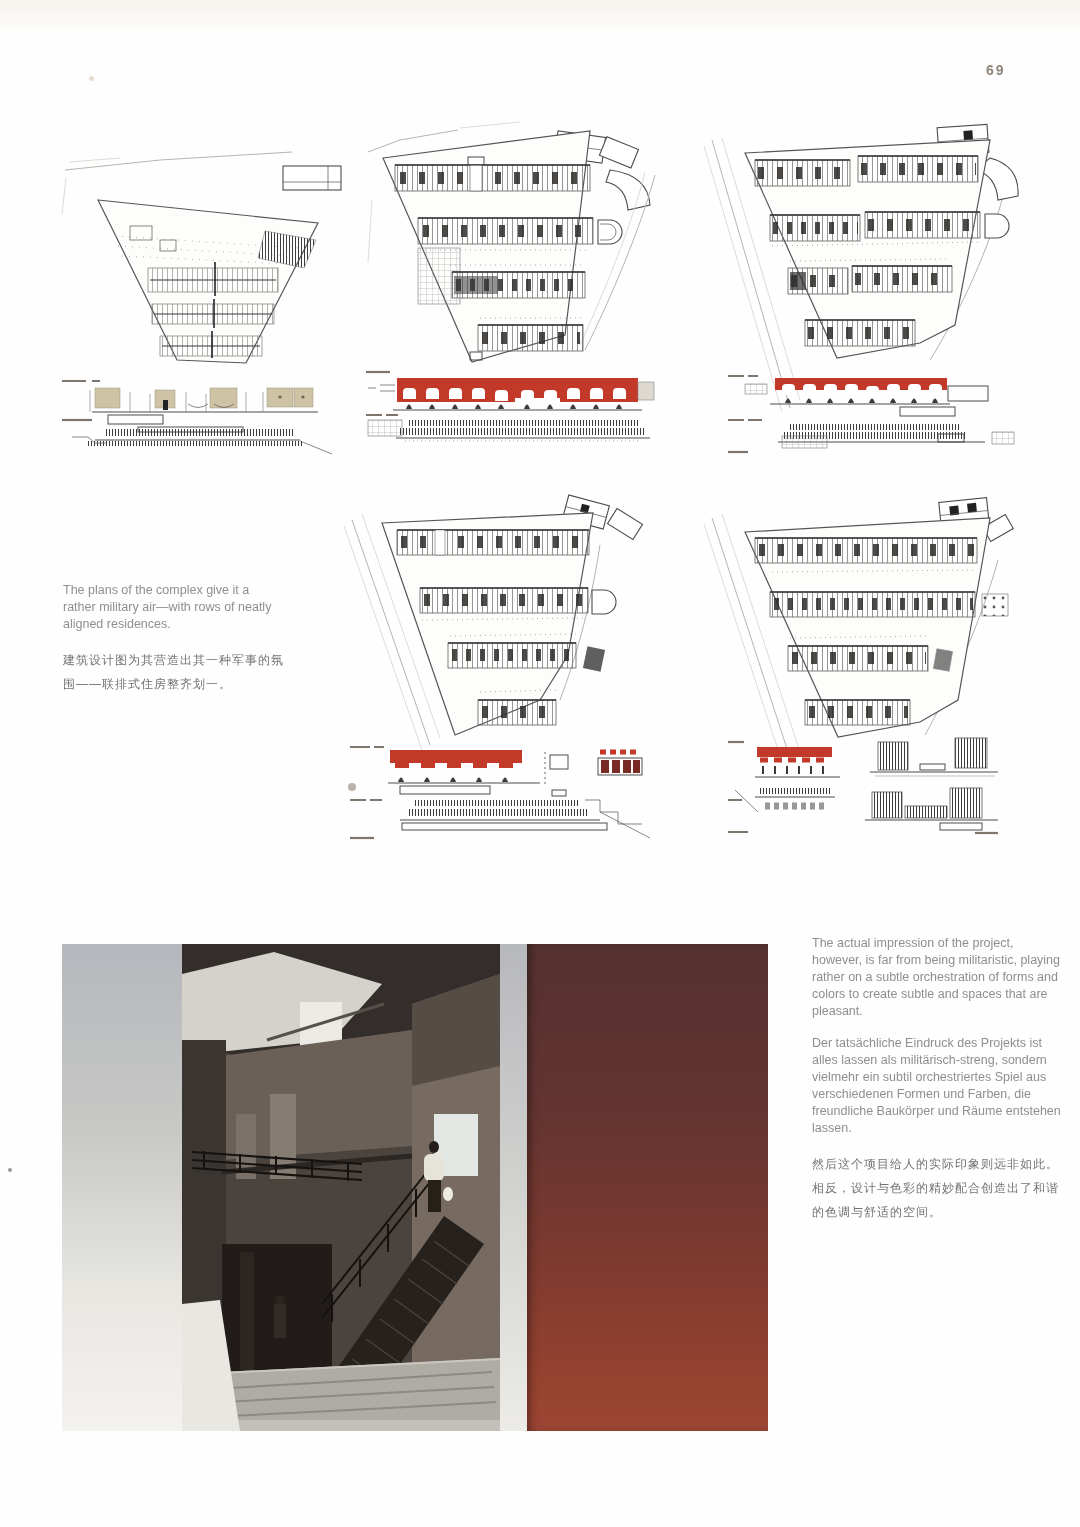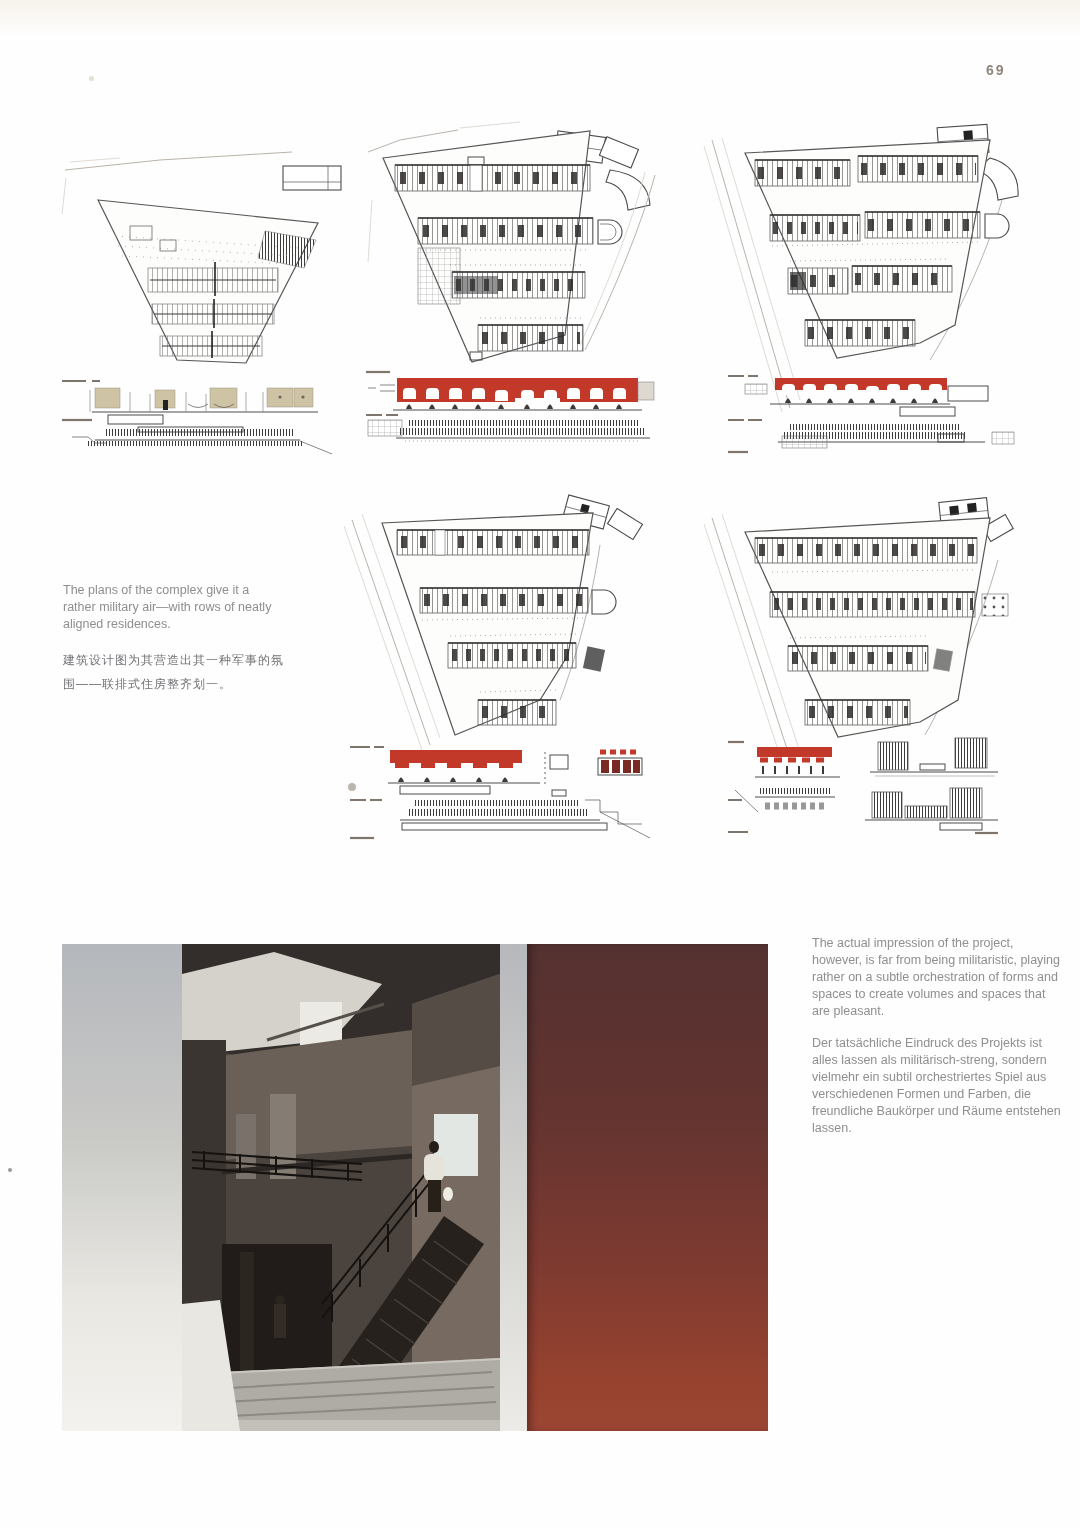--- a/index.html
+++ b/index.html
@@ -439,22 +439,23 @@
   </svg>
 
   <div class="page-number">69</div>
 
   <div class="caption caption-left">
     <p class="en">The plans of the complex give it a rather military air—with rows of neatly aligned residences.</p>
     <p class="zh">建筑设计图为其营造出其一种军事的氛围——联排式住房整齐划一。</p>
   </div>
 
   <div class="caption caption-right">
-    <p class="en">The actual impression of the project, however, is far from being militaristic, playing rather on a subtle orchestration of forms and spaces to create volumes and spaces that are pleasant.</p>
+    <p class="en">The actual impression of the project, however, is far from being militaristic, playing rather on a subtle orchestration of forms and colors to create subtle and spaces that are pleasant.</p>
     <p class="de">Der tatsächliche Eindruck des Projekts ist alles lassen als militärisch-streng, sondern vielmehr ein subtil orchestriertes Spiel aus verschiedenen Formen und Farben, die freundliche Baukörper und Räume entstehen lassen.</p>
+    <p class="zh">然后这个项目给人的实际印象则远非如此。相反，设计与色彩的精妙配合创造出了和谐的色调与舒适的空间。</p>
   </div>
 
   <div class="photo">
     <div class="left-wall"></div>
     <svg class="interior" viewBox="0 0 318 487">
       <rect width="318" height="487" fill="#4a433e"></rect>
       <polygon points="0,0 318,0 318,62 230,96 90,122 0,96" fill="#332e2b"></polygon>
       <polygon points="0,30 92,8 200,40 150,96 0,112" fill="#d4d2cb"></polygon>
       <rect x="118" y="58" width="42" height="50" fill="#eceae4"></rect>
       <line x1="85" y1="96" x2="202" y2="60" stroke="#55504a" stroke-width="3"></line>

